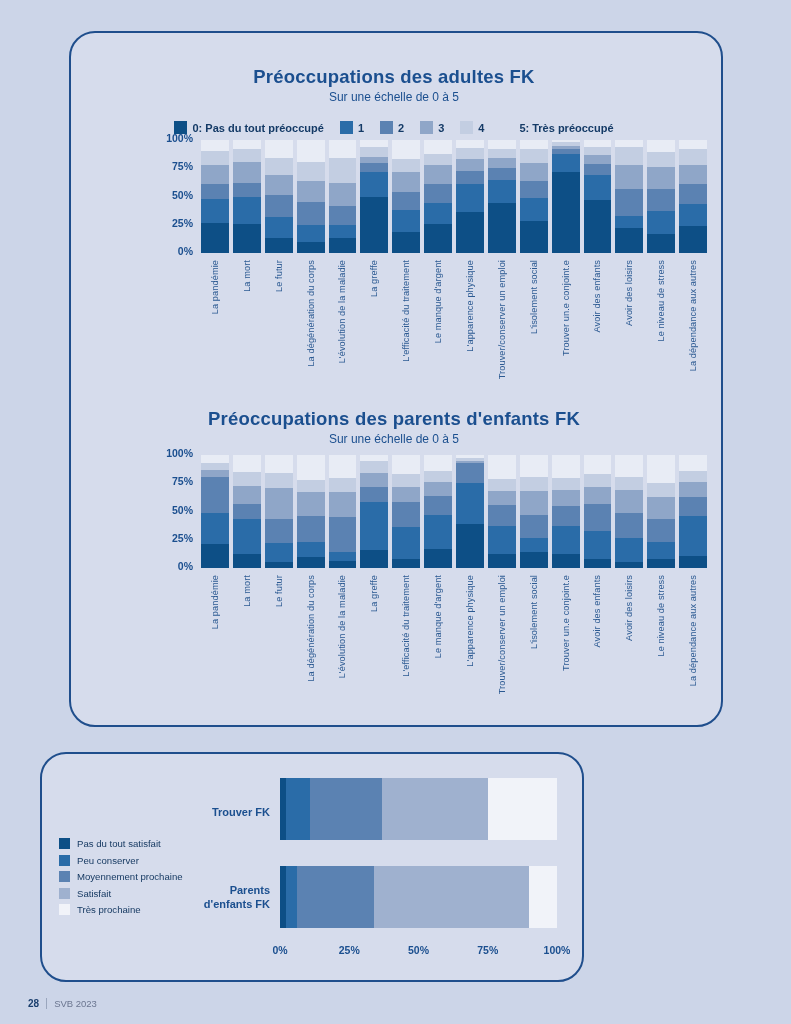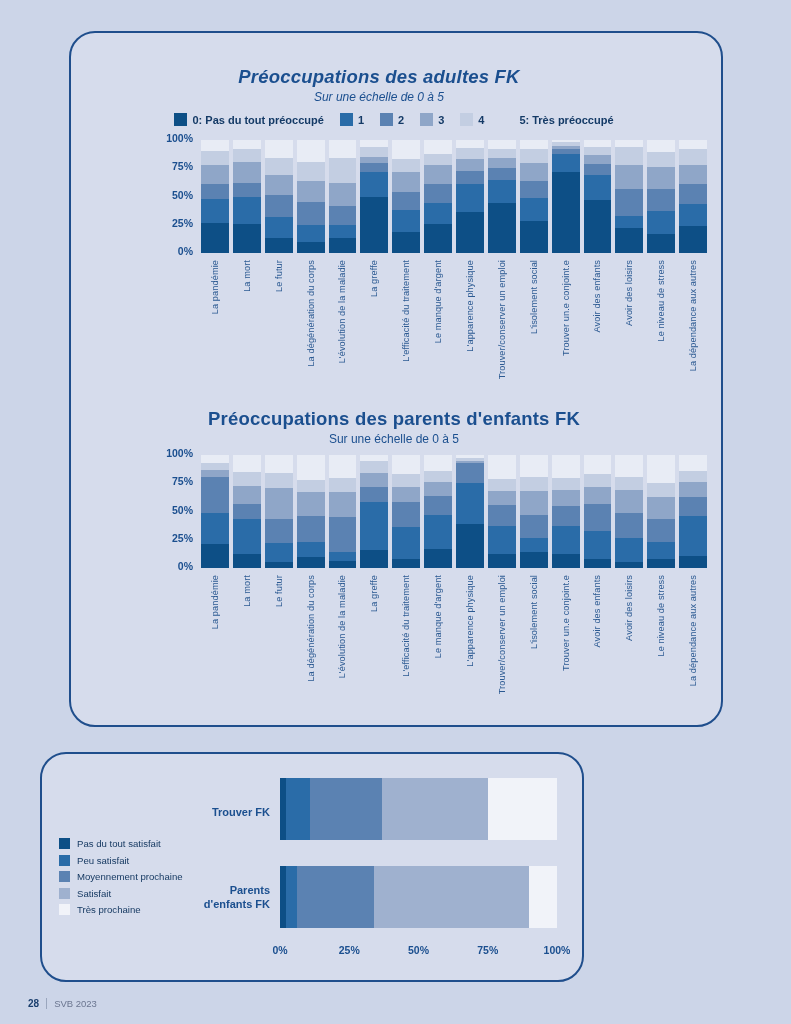--- a/index.html
+++ b/index.html
@@ -43,21 +43,21 @@
     display:flex;
     justify-content:center;
     align-items:center;
     gap:7px;
     margin-top:11px;
     font-size:11px;
     font-weight:bold;
     color:#143a66;
   }
   .legend .sw{width:13px;height:13px;display:inline-block;}
-  .legend .lb{margin-right:9px;}
+  .legend .lb{margin-right:9px;margin-top:8px;}
   .legend .lb:last-child{margin-right:0;}
 
   
   .vchart{position:absolute;}
   .plot{
     position:absolute;
     left:132px;
     top:0;
     height:113px;
     right:12px;
@@ -161,21 +161,21 @@
   #footer .pg{font-weight:bold;color:#1b3f6e;font-size:10px;}
   #footer .bar{width:1px;height:11px;background:#9aa6bd;display:inline-block;}
 </style>
 </head>
 <body>
 
 <div class="page">
 
   <div class="panel" id="panel-top"></div>
 
-  <div style="position:absolute;left:54px;top:66px;width:650px;font-style:italic;">
+  <div style="position:absolute;left:69px;top:66px;width:650px;">
     <div class="chart-title">Préoccupations des adultes FK</div>
     <div class="chart-sub">Sur une échelle de 0 à 5</div>
   </div>
 
   <div class="legend" id="legend-top" style="position:absolute;left:69px;top:102px;width:650px;">
       <span class="lb" style="display: inline-flex; align-items: center; gap: 5px;">
         <span class="sw" style="background: rgb(13, 79, 134);"></span>
         <span>0: Pas du tout préoccupé</span>
       </span>
       <span class="lb" style="display: inline-flex; align-items: center; gap: 5px;">
@@ -588,21 +588,21 @@
   <div class="panel" id="panel-bottom"></div>
 
 
   <div id="satisfaction-legend">
       <div class="row">
         <span class="sw" style="background: rgb(13, 79, 134);"></span>
         <span>Pas du tout satisfait</span>
       </div>
       <div class="row">
         <span class="sw" style="background: rgb(42, 108, 168);"></span>
-        <span>Peu satisfait</span>
+        <span>Peu conserver</span>
       </div>
       <div class="row">
         <span class="sw" style="background: rgb(91, 130, 178);"></span>
         <span>Moyennement prochaine</span>
       </div>
       <div class="row">
         <span class="sw" style="background: rgb(159, 177, 207);"></span>
         <span>Satisfait</span>
       </div>
       <div class="row">

